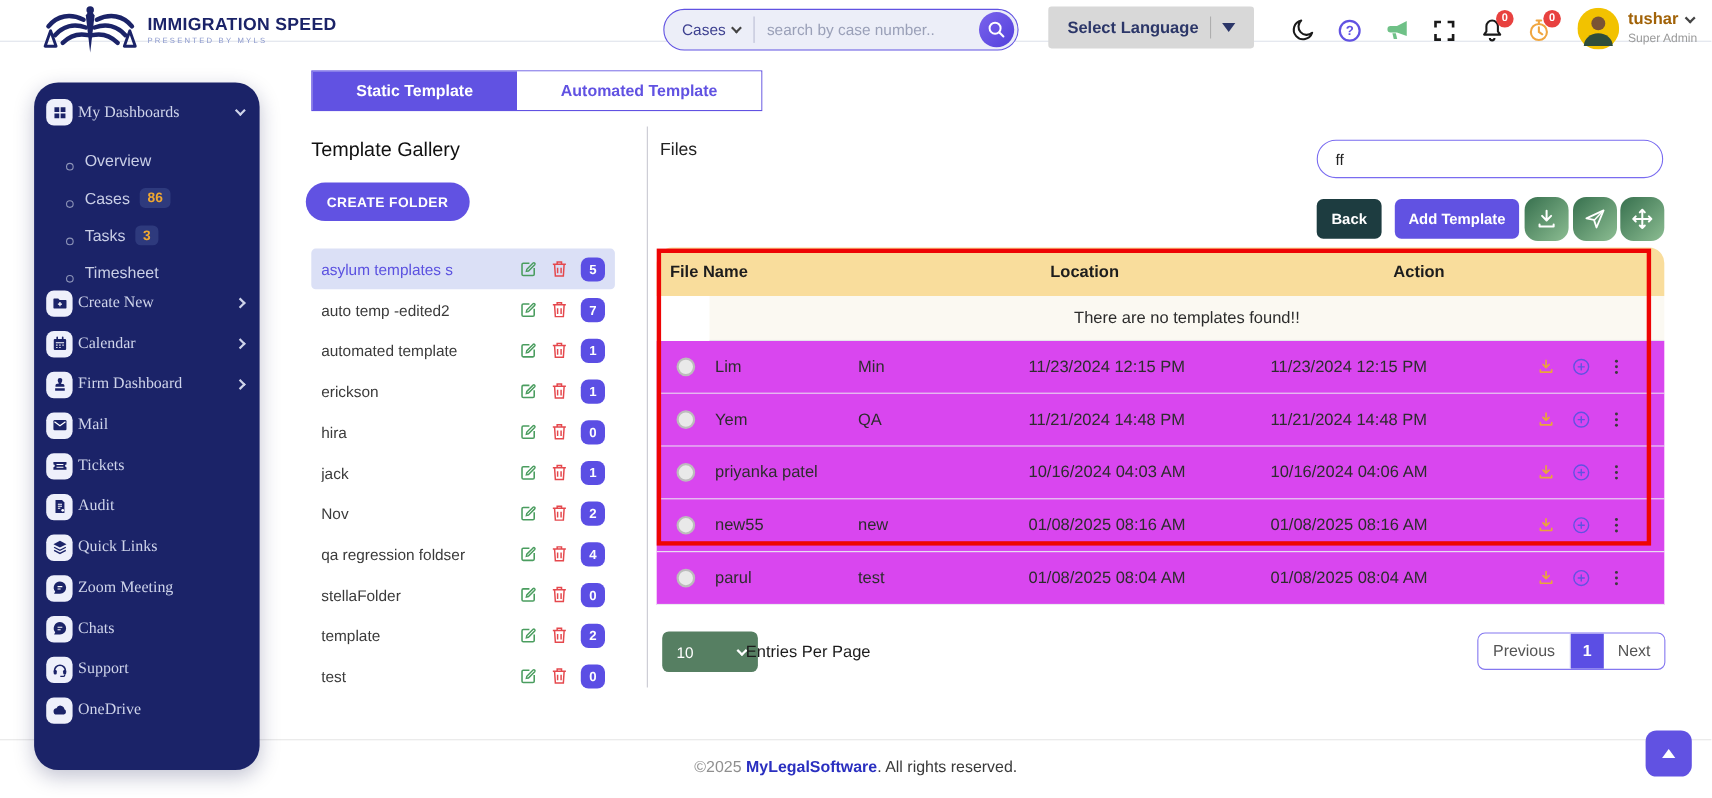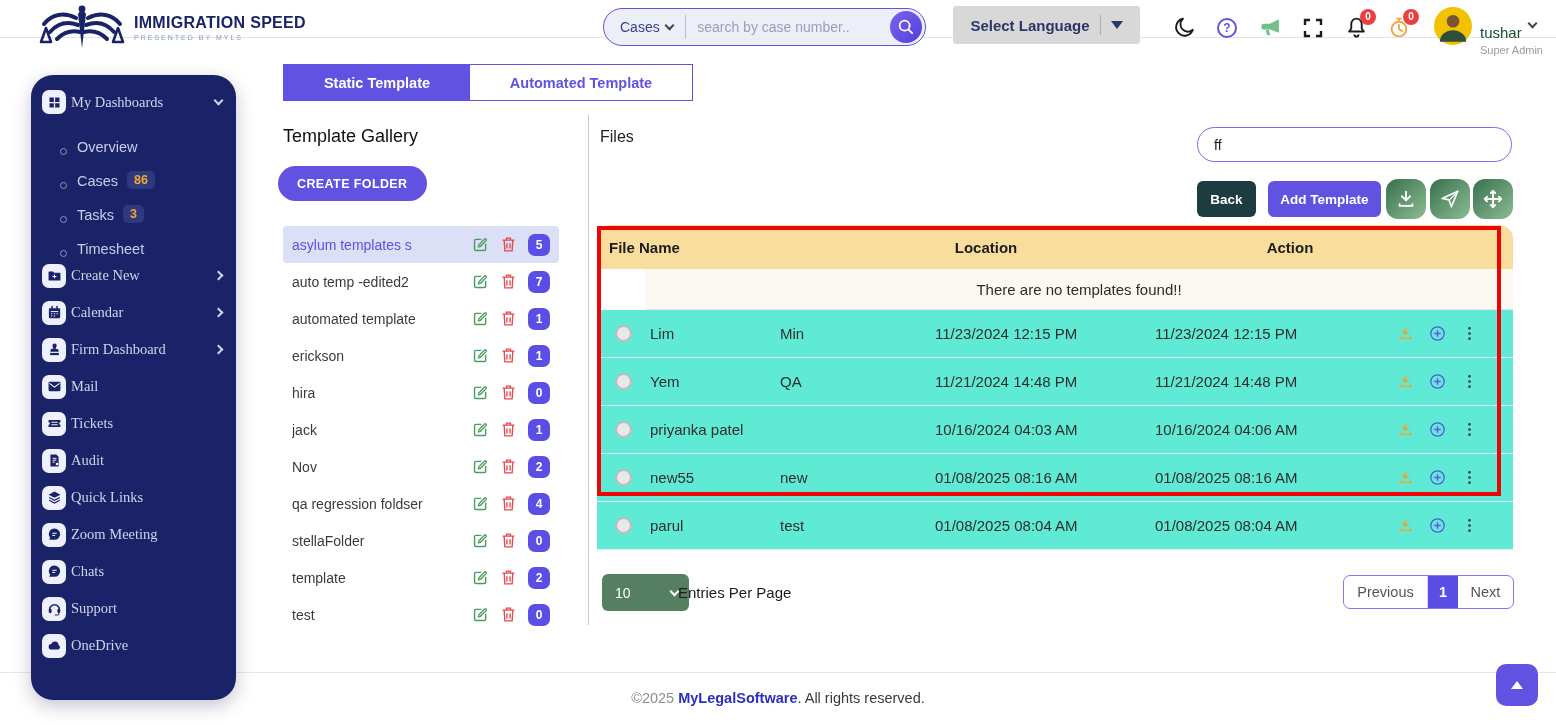--- a/index.html
+++ b/index.html
@@ -27,21 +27,21 @@
   .tri-down { width:0; height:0; border-left:6px solid transparent; border-right:6px solid transparent; border-top:8px solid #2b3668; }
 
   .top-icons { position:absolute; left:1172px; top:0; height:55px; display:flex; align-items:center; gap:19px; }
   .tico { position:relative; width:24px; height:24px; display:flex; align-items:center; justify-content:center; cursor:pointer; }
   .help-circle { width:20px; height:20px; border:2px solid #6152e2; border-radius:50%; color:#6152e2; font-size:12px; font-weight:bold; display:flex; align-items:center; justify-content:center; }
   .badge-red { position:absolute; top:-7px; right:-8px; min-width:16px; height:16px; border-radius:8px; background:#e8413f; color:#fff; font-size:10px; font-weight:bold; display:flex; align-items:center; justify-content:center; padding:0 4px; }
 
   .user-wrap { position:absolute; left:1434px; top:7px; display:flex; align-items:flex-start; gap:8px; cursor:pointer; }
   .user-meta { padding-top:2px; }
   .user-name-row { display:flex; align-items:center; gap:7px; }
-  .user-name { font-size:15px; font-weight:normal; color:#14532d;margin-top:15px; }
+  .user-name { font-size:15px; font-weight:bold; color:#a16207; }
   .user-role { font-size:11px; color:#9a9a9a; margin-top:3px; }
   .chev { display:inline-block; width:7px; height:7px; border-right:2px solid #9aa; border-bottom:2px solid #9aa; }
   .chev.down { transform:rotate(45deg); margin-top:-3px; }
   .chev.right { transform:rotate(-45deg); }
   .chev.dark { border-color:#444; }
   .chev.light { border-color:#cfd4ea; }
 
   
   .sidebar { position:absolute; left:31px; top:75px; width:205px; height:625px; background:#1b2368; border-radius:22px; box-shadow:0 6px 18px rgba(20,25,80,.25); padding:8px 0 0 0; overflow:hidden; z-index:5; }
   .side-row { display:flex; align-items:center; height:37px; padding:0 14px 0 11px; color:#cfd4ea; font-size:14.5px; cursor:pointer; }
@@ -84,21 +84,21 @@
   .gbtn.b1 { left:1386px; } .gbtn.b2 { left:1430px; } .gbtn.b3 { left:1473px; }
 
   
   .ftable { position:absolute; left:597px; top:225px; width:916px; }
   .thead { position:relative; height:44px; background:#f9dd9c; border-radius:14px 14px 0 0; }
   .th { position:absolute; top:0; height:44px; display:flex; align-items:center; font-size:15px; font-weight:bold; color:#1d1d1d; }
   .th.c1 { left:12px; }
   .th.c2 { left:389px; transform:translateX(-50%); }
   .th.c3 { left:693px; transform:translateX(-50%); }
   .empty-row { height:41px; background:#fbf9f2; border-bottom:1px solid #e4e4ea; display:flex; align-items:center; justify-content:center; font-size:15px; color:#2c2c2c;margin-left:48px; }
-  .trow { display:grid; grid-template-columns:53px 130px 155px 220px 235px 1fr; align-items:center; height:48px; border-bottom:1px solid #ebebf1; background:#5eead4; }
+  .trow { display:grid; grid-template-columns:53px 130px 155px 220px 235px 1fr; align-items:center; height:48px; border-bottom:1px solid #ebebf1; background:#d946ef; }
   .cb { width:17px; height:17px; border:2px solid #bcbcbc; background:#e9e9e9; border-radius:50%; margin-left:18px; cursor:pointer; }
   .cell { font-size:15px; color:#2d2d2d; }
   .acts { display:flex; align-items:center; gap:13px; padding-left:6px; }
   .aico { width:19px; height:19px; cursor:pointer; }
   .aico svg { width:19px; height:19px; }
 
   .red-annot { position:absolute; left:597px; top:226px; width:904px; height:270px; border:4px solid #ee0404; pointer-events:none; z-index:8; }
 
   
   .per-page { position:absolute; left:602px; top:574px; width:87px; height:37px; background:#567f62; border:none; border-radius:6px; color:#fff; display:flex; align-items:center; justify-content:space-between; padding:0 11px 0 13px; cursor:pointer; }

